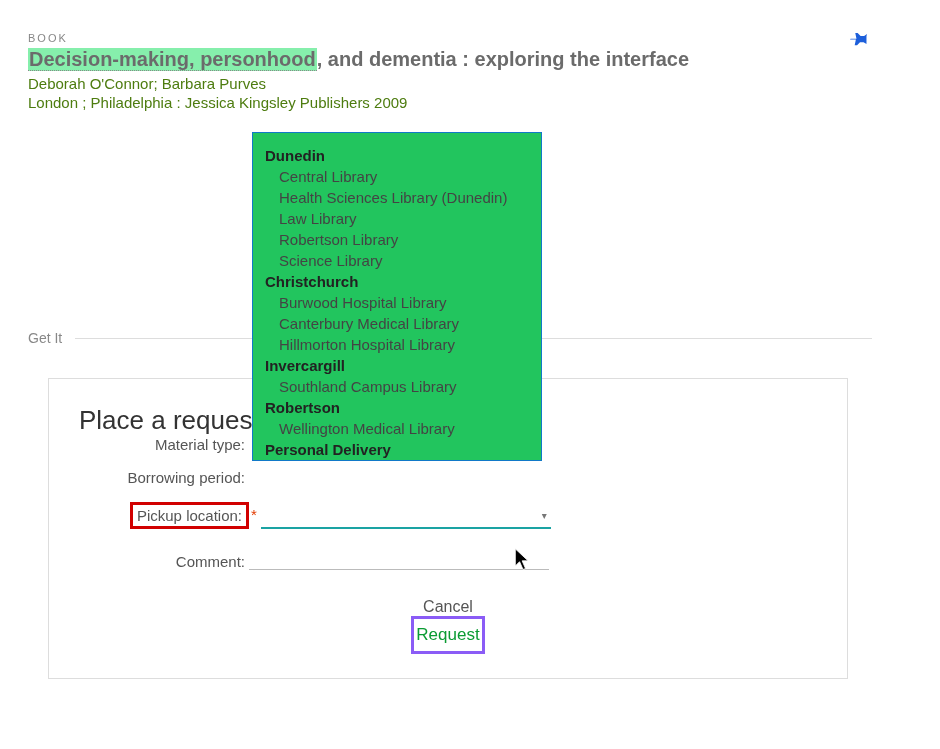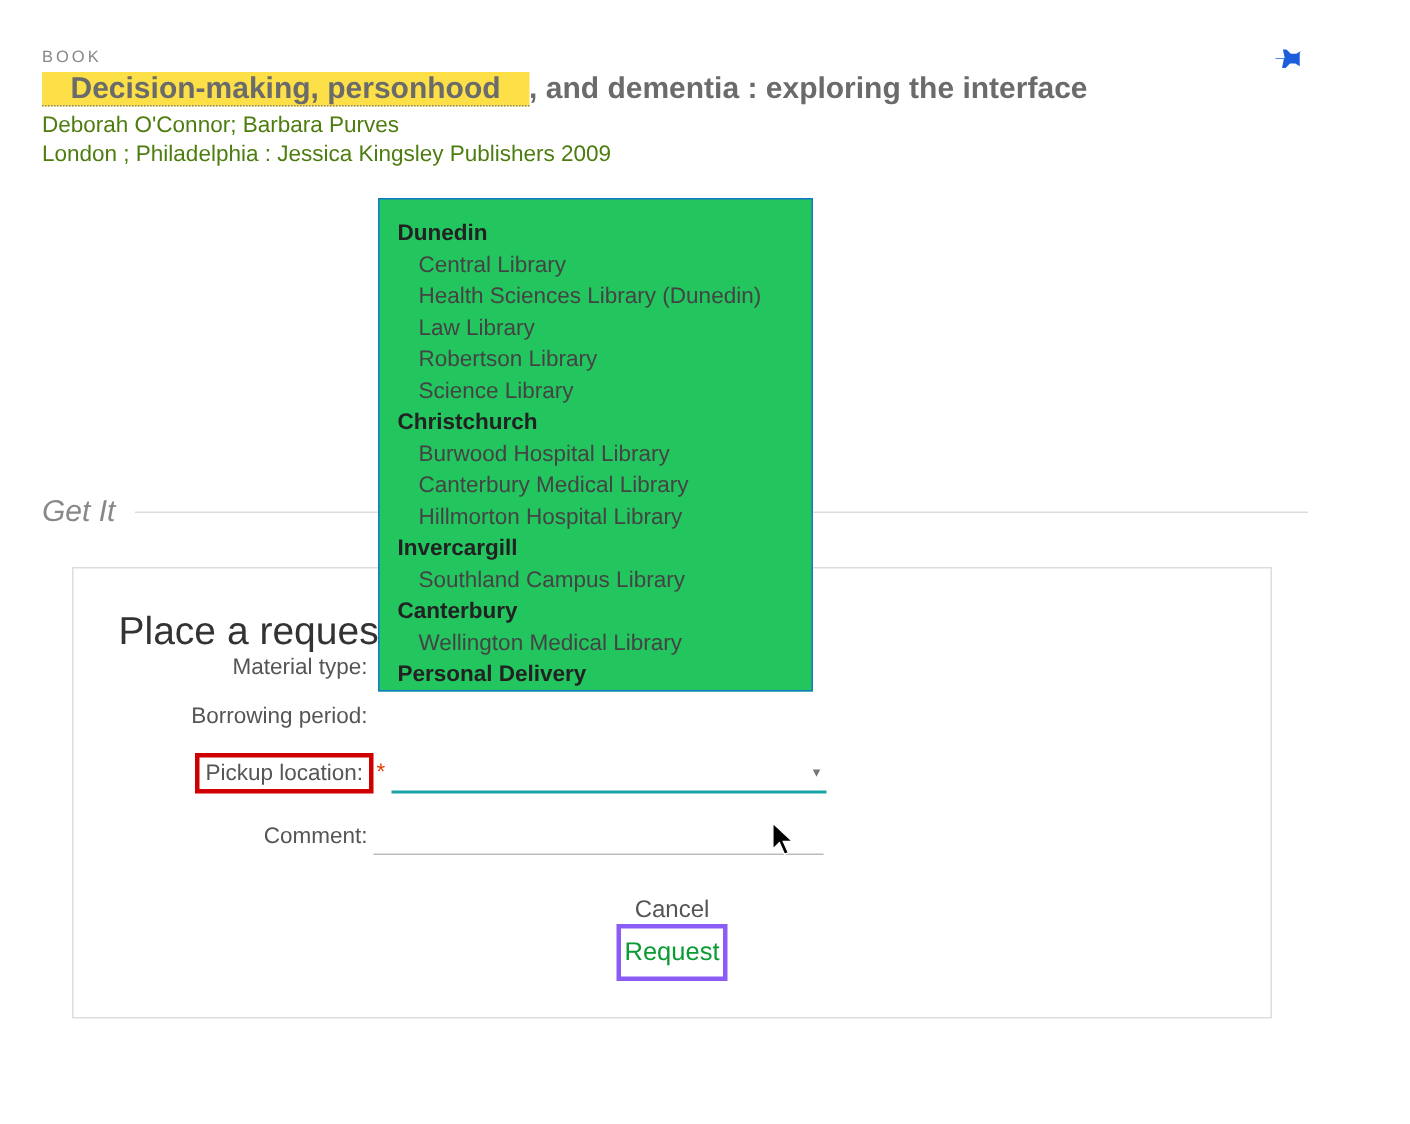--- a/index.html
+++ b/index.html
@@ -25,22 +25,22 @@
     text-transform: uppercase;
     margin-bottom: 4px;
   }
   .title-line {
     font-size: 20px;
     font-weight: 600;
     color: #6b6b6b;
     margin-bottom: 4px;
   }
   .title-highlight {
-    background: #fde047;
-    padding: 0 19px;
+    background: #86efac;
+    padding: 0 1px;
     border-bottom: 1px dotted #888;
     color: #6b6b6b;
   }
   .authors, .imprint {
     font-size: 15px;
     color: #4d7c0f;
     margin-bottom: 2px;
   }
 
   
@@ -61,26 +61,25 @@
     margin-bottom: 18px;
   }
   
   .section-head {
     position: absolute;
     left: 28px; right: 28px;
     top: 330px;
     margin: 0 0 18px 0;
   }
   .section-head .label {
-    font-size: 20px;
+    font-size: 14px;
     color: #888;
     font-weight: 400;
     margin-right: 13px;
     white-space: nowrap;
-    font-style: italic;
   }
   .section-head .rule {
     flex: 1;
     height: 1px;
     background: #ddd;
   }
 
   
   .card {
     position: absolute;
@@ -88,21 +87,21 @@
     top: 378px;
     border: 1px solid #ddd;
     padding: 26px 30px 24px 30px;
   }
   .card-title {
     font-size: 26px;
     color: #333;
   }
   .form-row {
     display: flex;
-    align-items: center;
+    align-items: flex-end;
     margin-bottom: 16px;
   }
   .form-label {
     width: 170px;
     text-align: right;
     font-size: 15px;
     color: #555;
     padding-right: 4px;
   }
   .pickup-label-box {
@@ -273,21 +272,21 @@
       <div class="dd-item">Health Sciences Library (Dunedin)</div>
       <div class="dd-item">Law Library</div>
       <div class="dd-item">Robertson Library</div>
       <div class="dd-item">Science Library</div>
       <div class="dd-group">Christchurch</div>
       <div class="dd-item">Burwood Hospital Library</div>
       <div class="dd-item">Canterbury Medical Library</div>
       <div class="dd-item">Hillmorton Hospital Library</div>
       <div class="dd-group">Invercargill</div>
       <div class="dd-item">Southland Campus Library</div>
-      <div class="dd-group">Canterbury</div>
+      <div class="dd-group">Robertson</div>
       <div class="dd-item">Wellington Medical Library</div>
       <div class="dd-group">Personal Delivery</div>
     </div>
 
   <div class="cursor">
     <svg viewBox="0 0 20 28">
         <path d="M1 1 L1 21 L6 16 L10 25 L13 24 L9 15 L16 15 Z" fill="#000" stroke="#fff" stroke-width="1"></path>
       </svg>
   </div>
 

